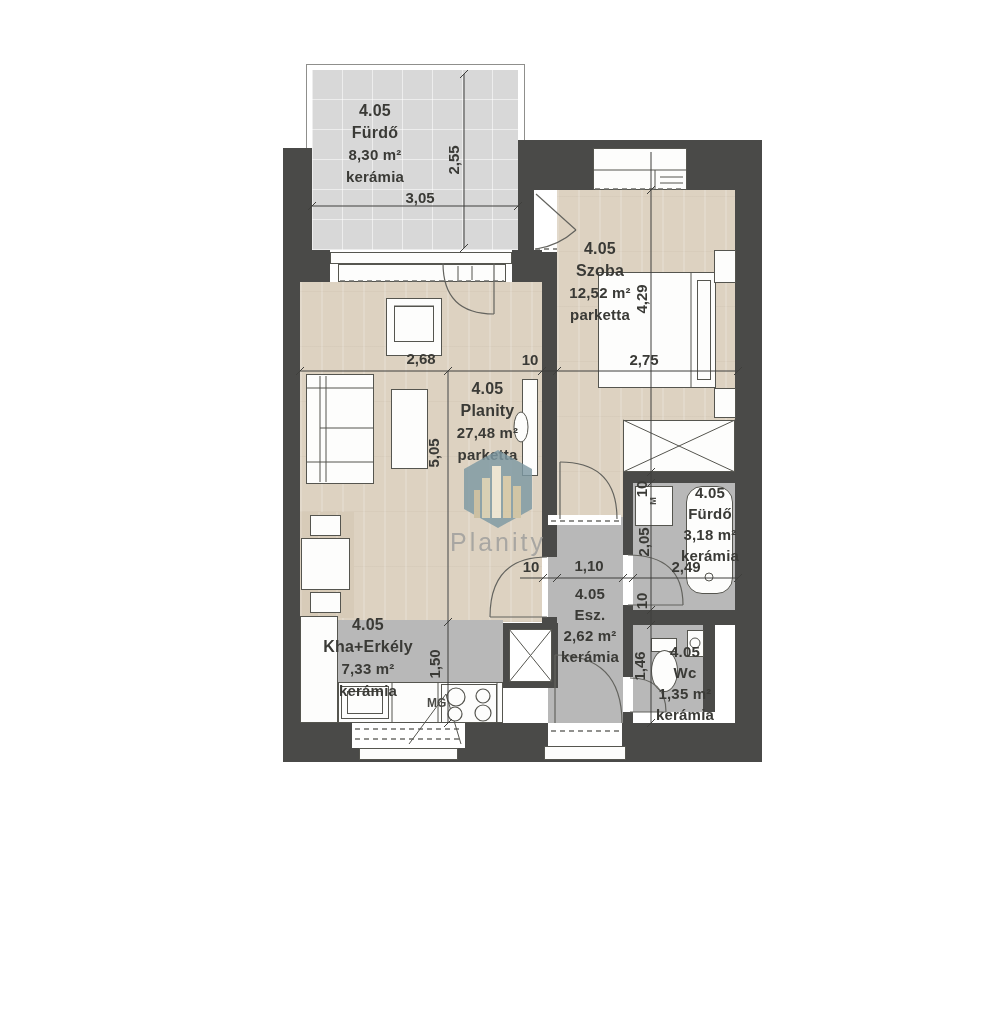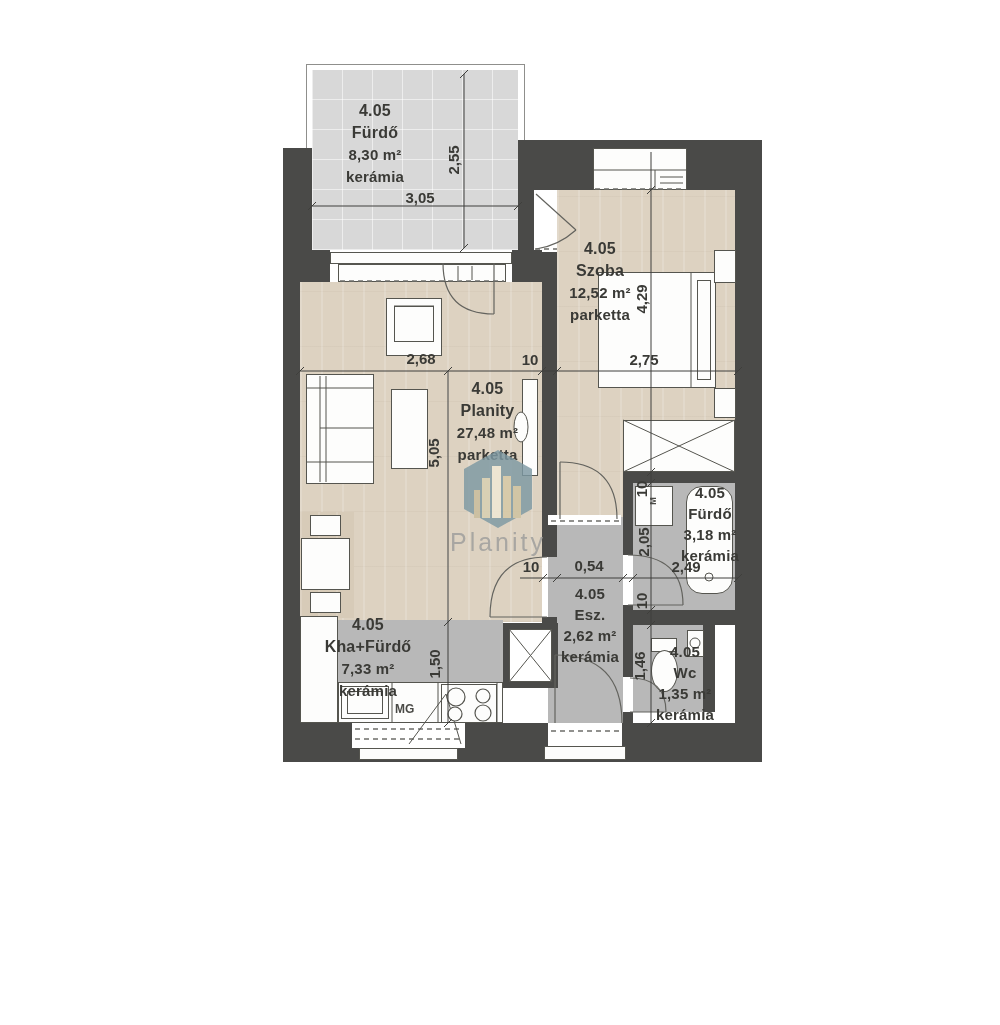--- a/index.html
+++ b/index.html
@@ -175,28 +175,28 @@
 
   <div class="dim" style="left:420px;top:197px;">3,05</div>
   <div class="dim v" style="left:453px;top:160px;">2,55</div>
   <div class="dim" style="left:421px;top:358px;">2,68</div>
   <div class="dim" style="left:530px;top:359px;">10</div>
   <div class="dim" style="left:644px;top:359px;">2,75</div>
   <div class="dim v" style="left:641px;top:299px;">4,29</div>
   <div class="dim v" style="left:433px;top:453px;">5,05</div>
   <div class="dim v" style="left:434px;top:664px;">1,50</div>
   <div class="dim" style="left:531px;top:566px;">10</div>
-  <div class="dim" style="left:589px;top:565px;">0,54</div>
+  <div class="dim" style="left:589px;top:565px;">1,10</div>
   <div class="dim v" style="left:641px;top:489px;">10</div>
   <div class="dim v" style="left:643px;top:542px;">2,05</div>
   <div class="dim" style="left:686px;top:566px;">2,49</div>
   <div class="dim v" style="left:641px;top:601px;">10</div>
   <div class="dim v" style="left:639px;top:666px;">1,46</div>
 
-  <div class="mini" style="left:395px;top:696px;margin-top:6px;">MG</div>
+  <div class="mini" style="left:427px;top:696px;">MG</div>
   <div class="mini t" style="left:649px;top:496px;">M</div>
 
   <div class="room-label" style="left:295px;top:100px;width:160px;">
     <div>4.05</div>
     <div>Fürdő</div>
     <div class="sub">8,30 m²</div>
     <div class="sub">kerámia</div>
   </div>
   <div class="room-label" style="left:535px;top:238px;width:130px;">
     <div>4.05</div>
@@ -217,21 +217,21 @@
     <div class="sub">kerámia</div>
   </div>
   <div class="room-label" style="left:540px;top:583px;width:100px;font-size:15px;line-height:21px;">
     <div>4.05</div>
     <div>Esz.</div>
     <div class="sub">2,62 m²</div>
     <div class="sub">kerámia</div>
   </div>
   <div class="room-label" style="left:293px;top:614px;width:150px;">
     <div>4.05</div>
-    <div>Kha+Fürdő</div>
+    <div>Kha+Erkély</div>
     <div class="sub">7,33 m²</div>
     <div class="sub">kerámia</div>
   </div>
   <div class="room-label" style="left:635px;top:641px;width:100px;font-size:15px;line-height:21px;">
     <div>4.05</div>
     <div>Wc</div>
     <div class="sub">1,35 m²</div>
     <div class="sub">kerámia</div>
   </div>
 

